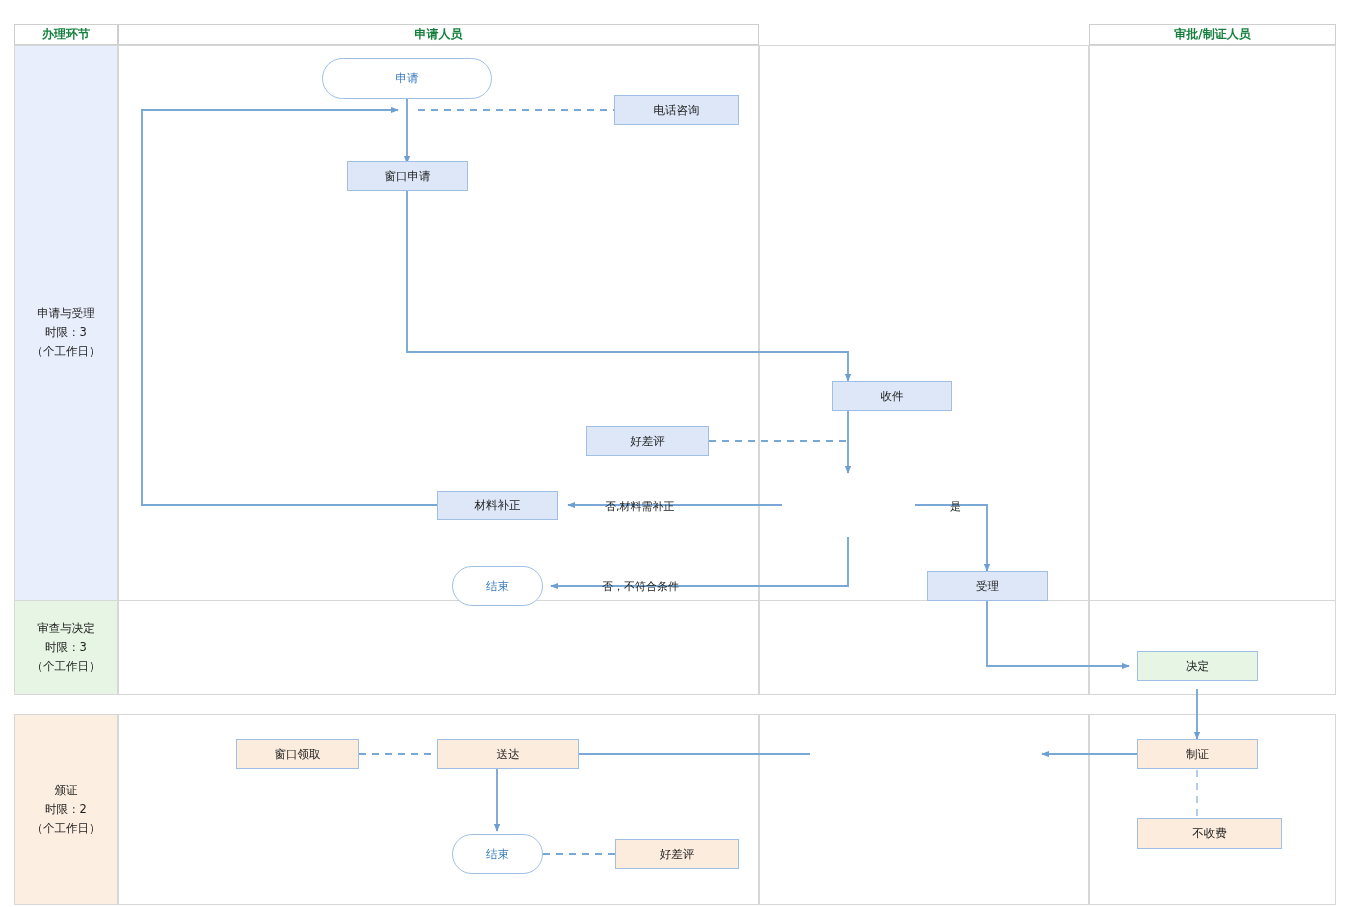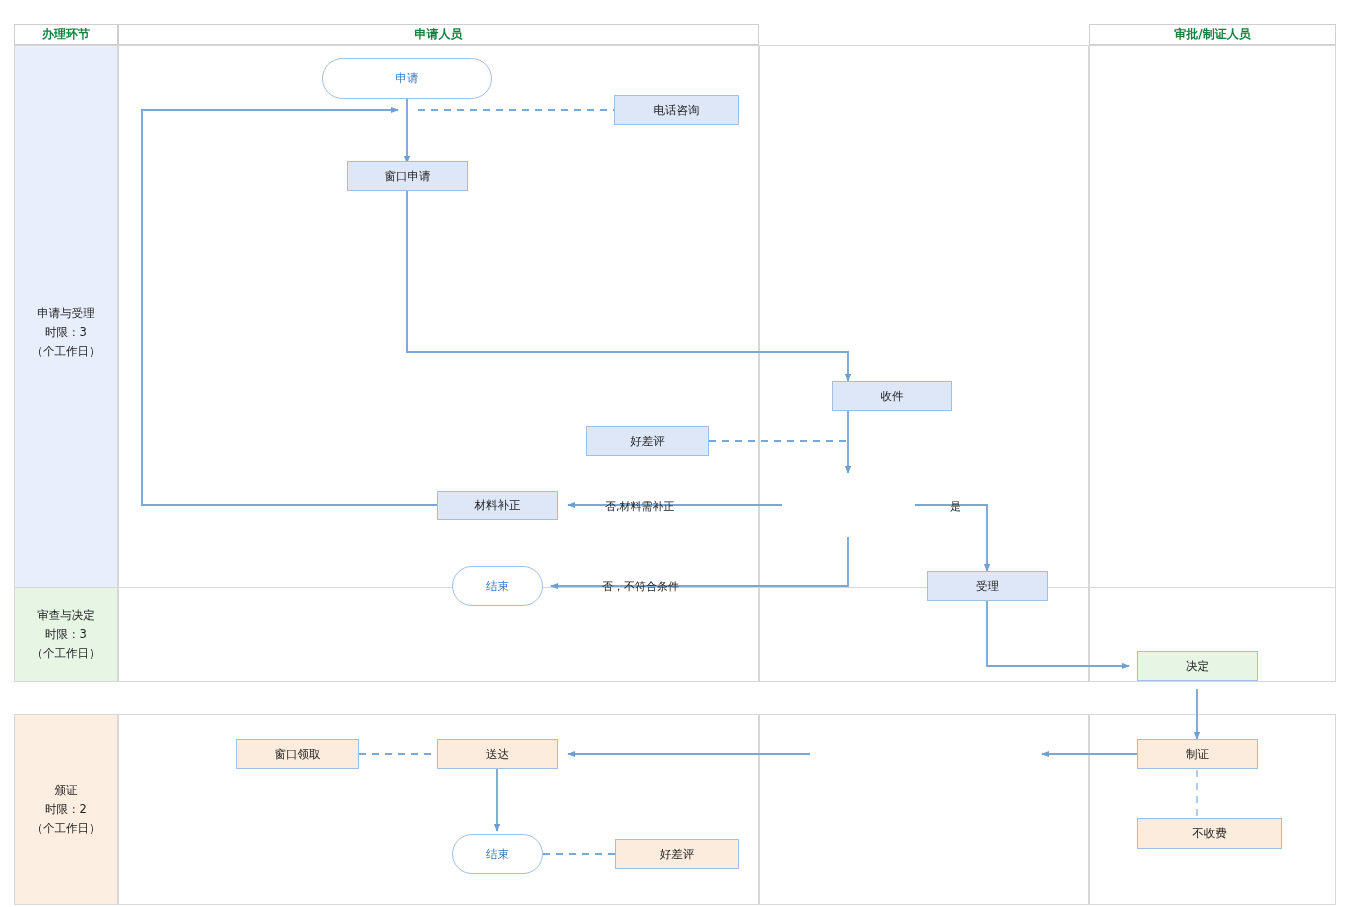--- a/index.html
+++ b/index.html
@@ -17,21 +17,21 @@
   .hdr-apply{left:118px;width:641px;}
   .hdr-accept{left:759px;width:330px;}
   .hdr-approve{left:1089px;width:247px;}
 
   
   .cell{position:absolute;border:1px solid #d7d7d7;box-sizing:border-box;}
   .stage-cell{left:14px;width:104px;display:flex;align-items:center;justify-content:center;text-align:center;}
   .stage-cell .st{font-size:11.5px;color:#222;line-height:19px;}
 
   .row1{top:45px;height:574px;}
-  .row2{top:587px;height:95px;}
+  .row2{top:600px;height:95px;}
   .row3{top:714px;height:191px;}
 
   .s1{background:#e8eefb;}
   .s2{background:#e6f5e4;}
   .s3{background:#fdeee2;}
 
   .body-cell{background:#ffffff;}
   .c-apply{left:118px;width:641px;}
   .c-accept{left:759px;width:330px;}
   .c-approve{left:1089px;width:247px;}
@@ -164,21 +164,21 @@
 
   <div class="node n-blue" style="left:927px;top:571px;width:121px;height:30px;">受理</div>
 
   <div class="node n-green" style="left:1137px;top:651px;width:121px;height:30px;">决定</div>
 
   <div class="node n-peach" style="left:1137px;top:739px;width:121px;height:30px;">制证</div>
 
   <div class="node n-peach" style="left:1137px;top:818px;width:145px;height:31px;">不收费</div>
 
 
-  <div class="node n-peach" style="left:437px;top:739px;width:121px;height:30px;">送达</div>
+  <div class="node n-peach" style="left:437px;top:739px;width:142px;height:30px;">送达</div>
 
   <div class="node n-peach" style="left:236px;top:739px;width:123px;height:30px;">窗口领取</div>
 
   <div class="node n-term" style="left:452px;top:834px;width:91px;height:40px;">结束</div>
 
   <div class="node n-peach" style="left:615px;top:839px;width:124px;height:30px;">好差评</div>
 
   <span class="elabel" style="left:605px;top:499px;">否,材料需补正</span>
   <span class="elabel" style="left:950px;top:499px;">是</span>
   <span class="elabel" style="left:602px;top:579px;">否，不符合条件</span>

